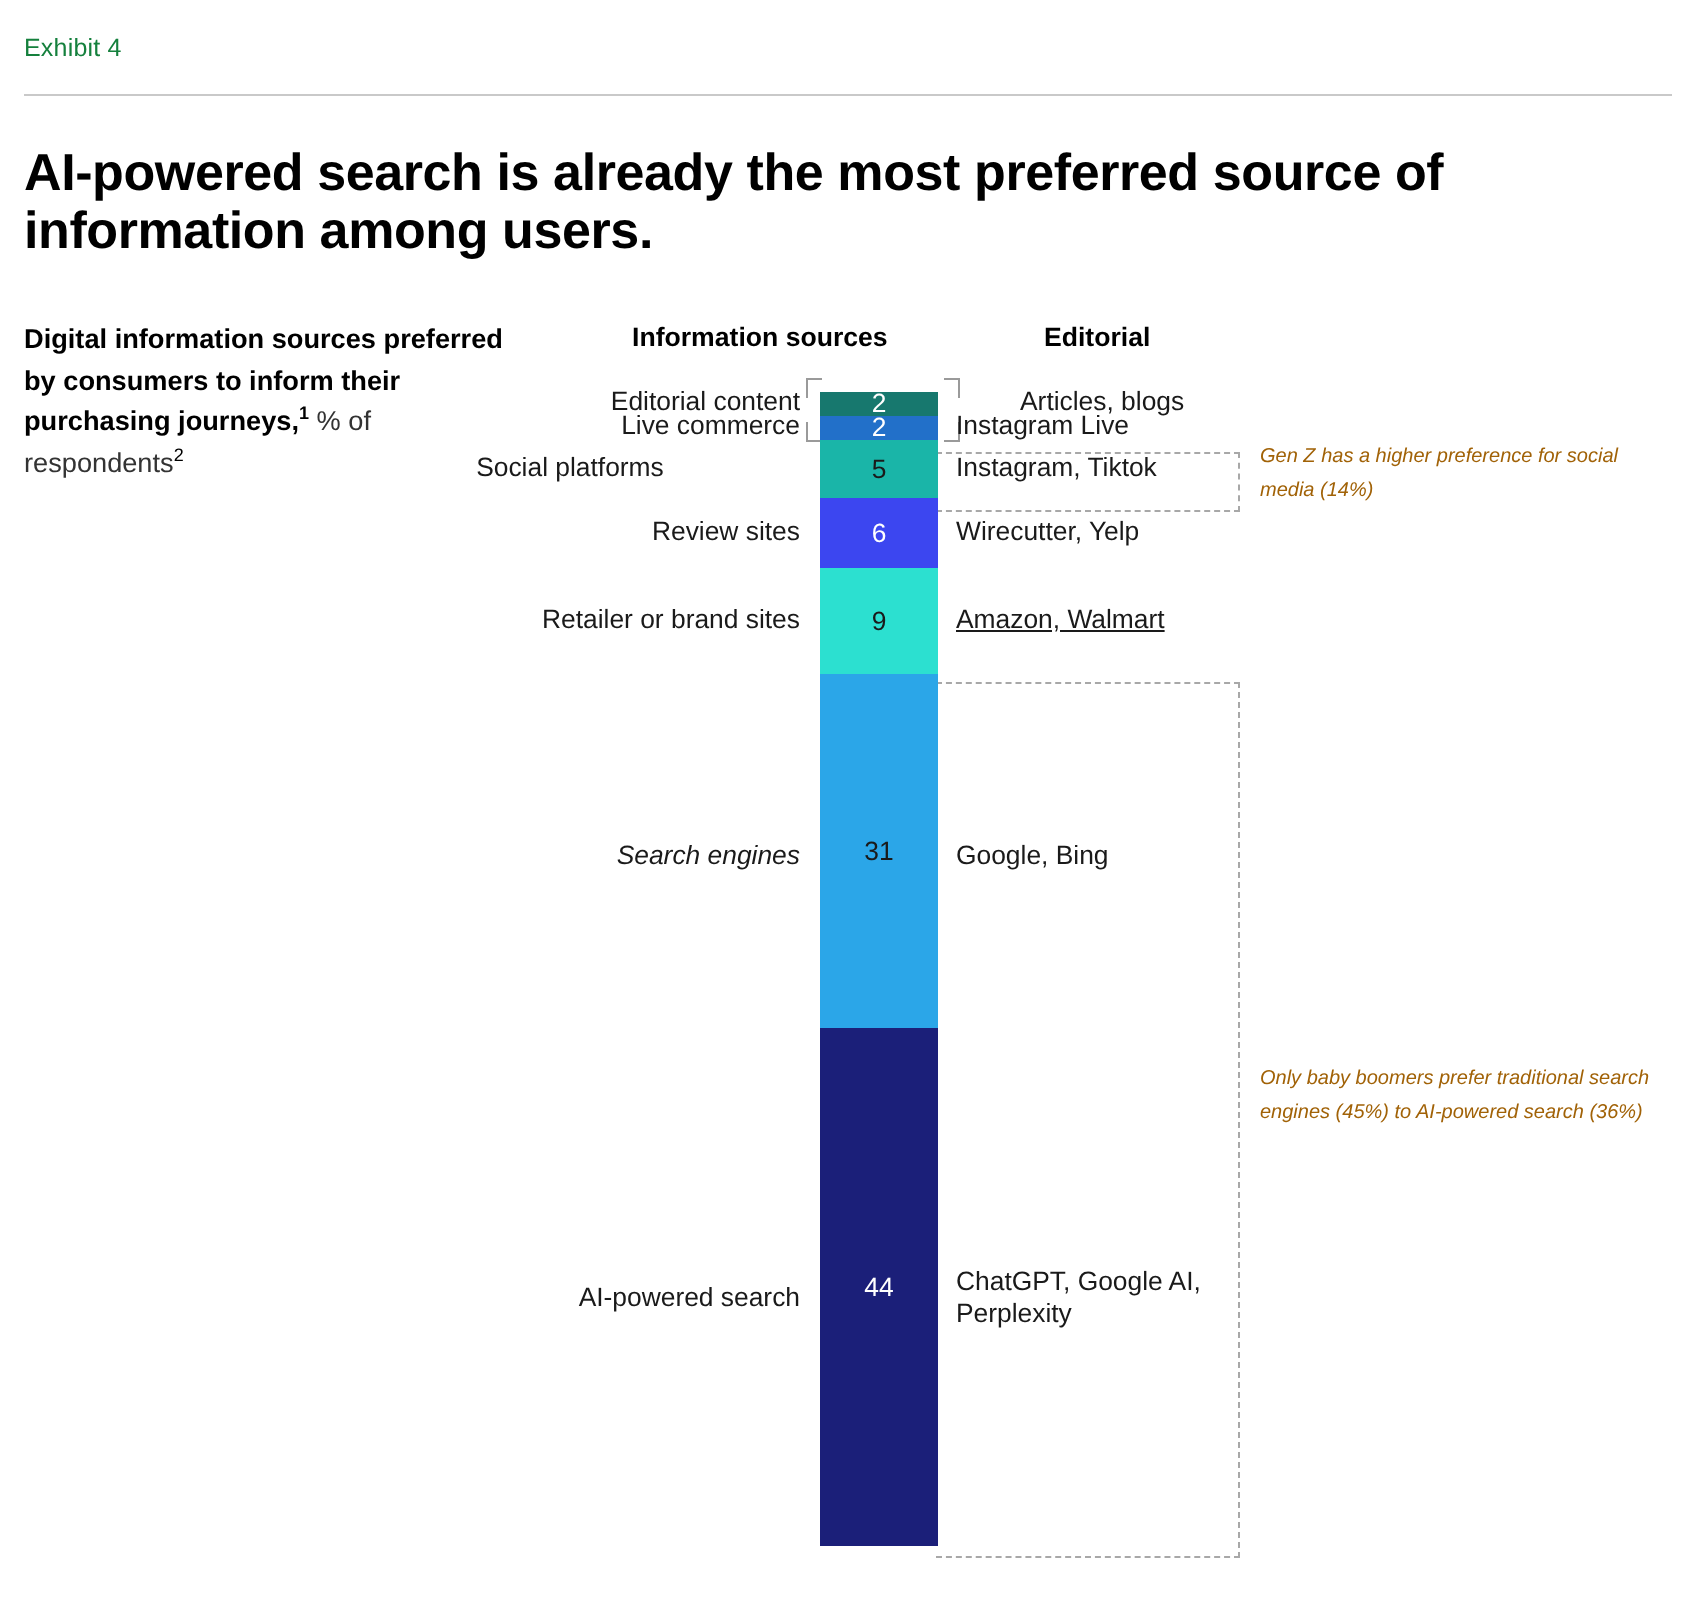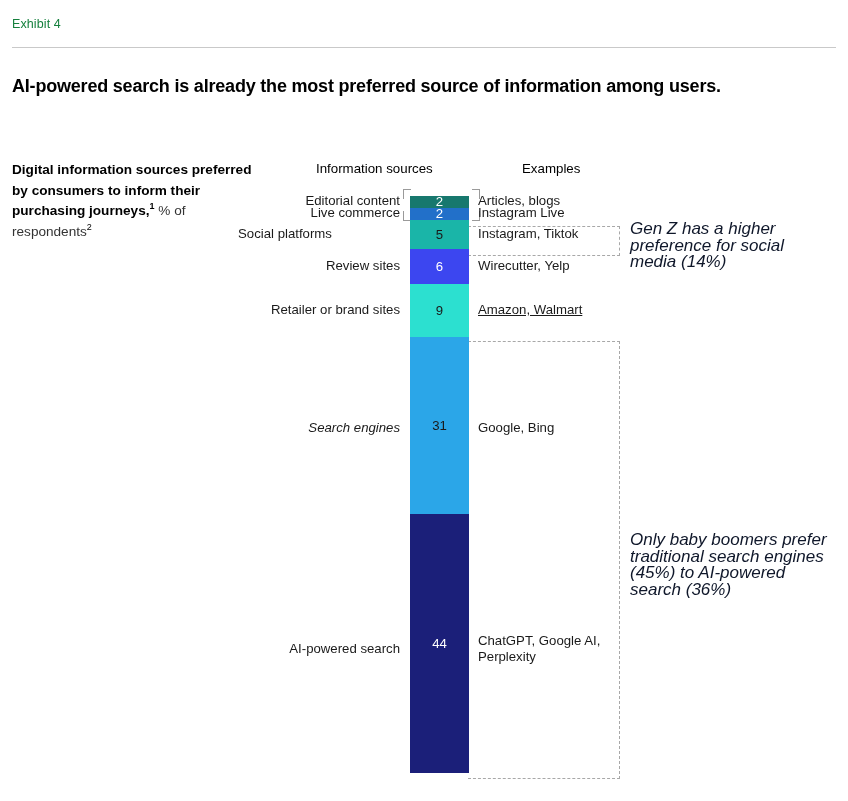--- a/index.html
+++ b/index.html
@@ -12,33 +12,33 @@
   .exhibit-label{
     position:absolute;left:12px;top:17px;
     font-size:12.5px;color:#15803d;letter-spacing:.1px;
   }
   .header-rule{
     position:absolute;left:12px;top:47px;width:824px;height:1px;
     background:#c9c9c9;
   }
   .title{
     position:absolute;left:12px;top:72px;width:790px;
-    font-size:18px;font-weight:bold;line-height:29px;
+    font-size:26px;font-weight:bold;line-height:29px;
     letter-spacing:-.2px;color:#000;
   }
   .subtitle{
     position:absolute;left:12px;top:160px;width:240px;
     font-size:13.6px;line-height:20.5px;color:#000;
   }
   .subtitle b{font-weight:bold;}
   .subtitle .reg{font-weight:normal;color:#333;}
   sup{font-size:9px;vertical-align:super;line-height:0;}
 
   .col-head{
-    position:absolute;font-size:13.3px;font-weight:normal;color:#000;padding-left:44px;
+    position:absolute;font-size:13.3px;font-weight:bold;color:#000;padding-left:44px;
   }
   .col-head.sources{left:272px;top:161px;}
   .col-head.examples{left:478px;top:161px;}
 
   
   .chart{position:absolute;left:0;top:0;width:848px;height:801px;}
   .bar-col{
     position:absolute;left:410px;top:196px;width:59px;
   }
   .seg{
@@ -74,39 +74,39 @@
   .tick-right-2{left:472px;top:211px;height:9px;border-width:0 1px 1px 0;}
 
   
   .anno-box{
     position:absolute;border:1px dashed #a8a8a8;
     box-sizing:border-box;background:transparent;
   }
   .anno-box.genz{left:468px;top:226px;width:152px;height:30px;border-left:none;}
   .anno-box.boomer{left:468px;top:341px;width:152px;height:438px;border-left:none;}
   .anno-text{
-    position:absolute;font-style:italic;font-size:17px;
-    line-height:16.5px;color:#0f172a;width:200px;
+    position:absolute;font-style:italic;font-size:10px;
+    line-height:16.5px;color:#a16207;width:200px;
   }
   .anno-text.genz{left:630px;top:221px;}
   .anno-text.boomer{left:630px;top:532px;}
 </style>
 </head>
 <body>
 
 <div class="exhibit-label">Exhibit 4</div>
 <div class="header-rule"></div>
 <div class="title">AI-powered search is already the most preferred source of information among users.</div>
 
 <div class="subtitle">
   <b><span>Digital information sources preferred by consumers to inform their purchasing journeys,</span><sup>1</sup></b><span class="reg"> % of respondents</span><sup>2</sup>
 </div>
 
 <div class="col-head sources">Information sources</div>
-<div class="col-head examples">Examples</div>
+<div class="col-head examples">Editorial</div>
 
 <div class="chart">
 
   <div class="tick tick-left-1"></div>
   <div class="tick tick-right-1"></div>
   <div class="tick tick-left-2"></div>
   <div class="tick tick-right-2"></div>
 
   <div class="anno-box genz"></div>
   <div class="anno-box boomer"></div>
@@ -142,21 +142,21 @@
       <div class="cat-label" style="left: 170px; top: 193.389px; position: absolute; width: 230px;">Editorial content</div>
       <div class="cat-label" style="left: 170px; top: 205.167px; position: absolute; width: 230px;">Live commerce</div>
       <div class="cat-label" style="left: 170px; top: 225.778px; position: absolute; width: 230px; text-align: center;">Social platforms</div>
       <div class="cat-label" style="left: 170px; top: 258.167px; position: absolute; width: 230px;">Review sites</div>
       <div class="cat-label" style="left: 170px; top: 302.333px; position: absolute; width: 230px;">Retailer or brand sites</div>
       <div class="cat-label" style="left: 170px; top: 420.111px; position: absolute; width: 230px; font-style: italic;">Search engines</div>
       <div class="cat-label" style="left: 170px; top: 640.944px; position: absolute; width: 230px;">AI-powered search</div>
     </div>
 
   <div id="ex-layer">
-      <div class="ex-label" style="top: 193.389px;">Articles, blogs</div>
+      <div class="ex-label" style="top: 193.389px; margin-left: 32px;">Articles, blogs</div>
       <div class="ex-label" style="top: 205.167px;">Instagram Live</div>
       <div class="ex-label" style="top: 225.778px;">Instagram, Tiktok</div>
       <div class="ex-label" style="top: 258.167px;">Wirecutter, Yelp</div>
       <div class="ex-label" style="top: 302px; text-decoration: underline;">Amazon, Walmart</div>
       <div class="ex-label" style="top: 420.111px;">Google, Bing</div>
       <div class="ex-label" style="top: 632.944px;">ChatGPT, Google AI, Perplexity</div>
     </div>
 </div>
 
 </body></html>

